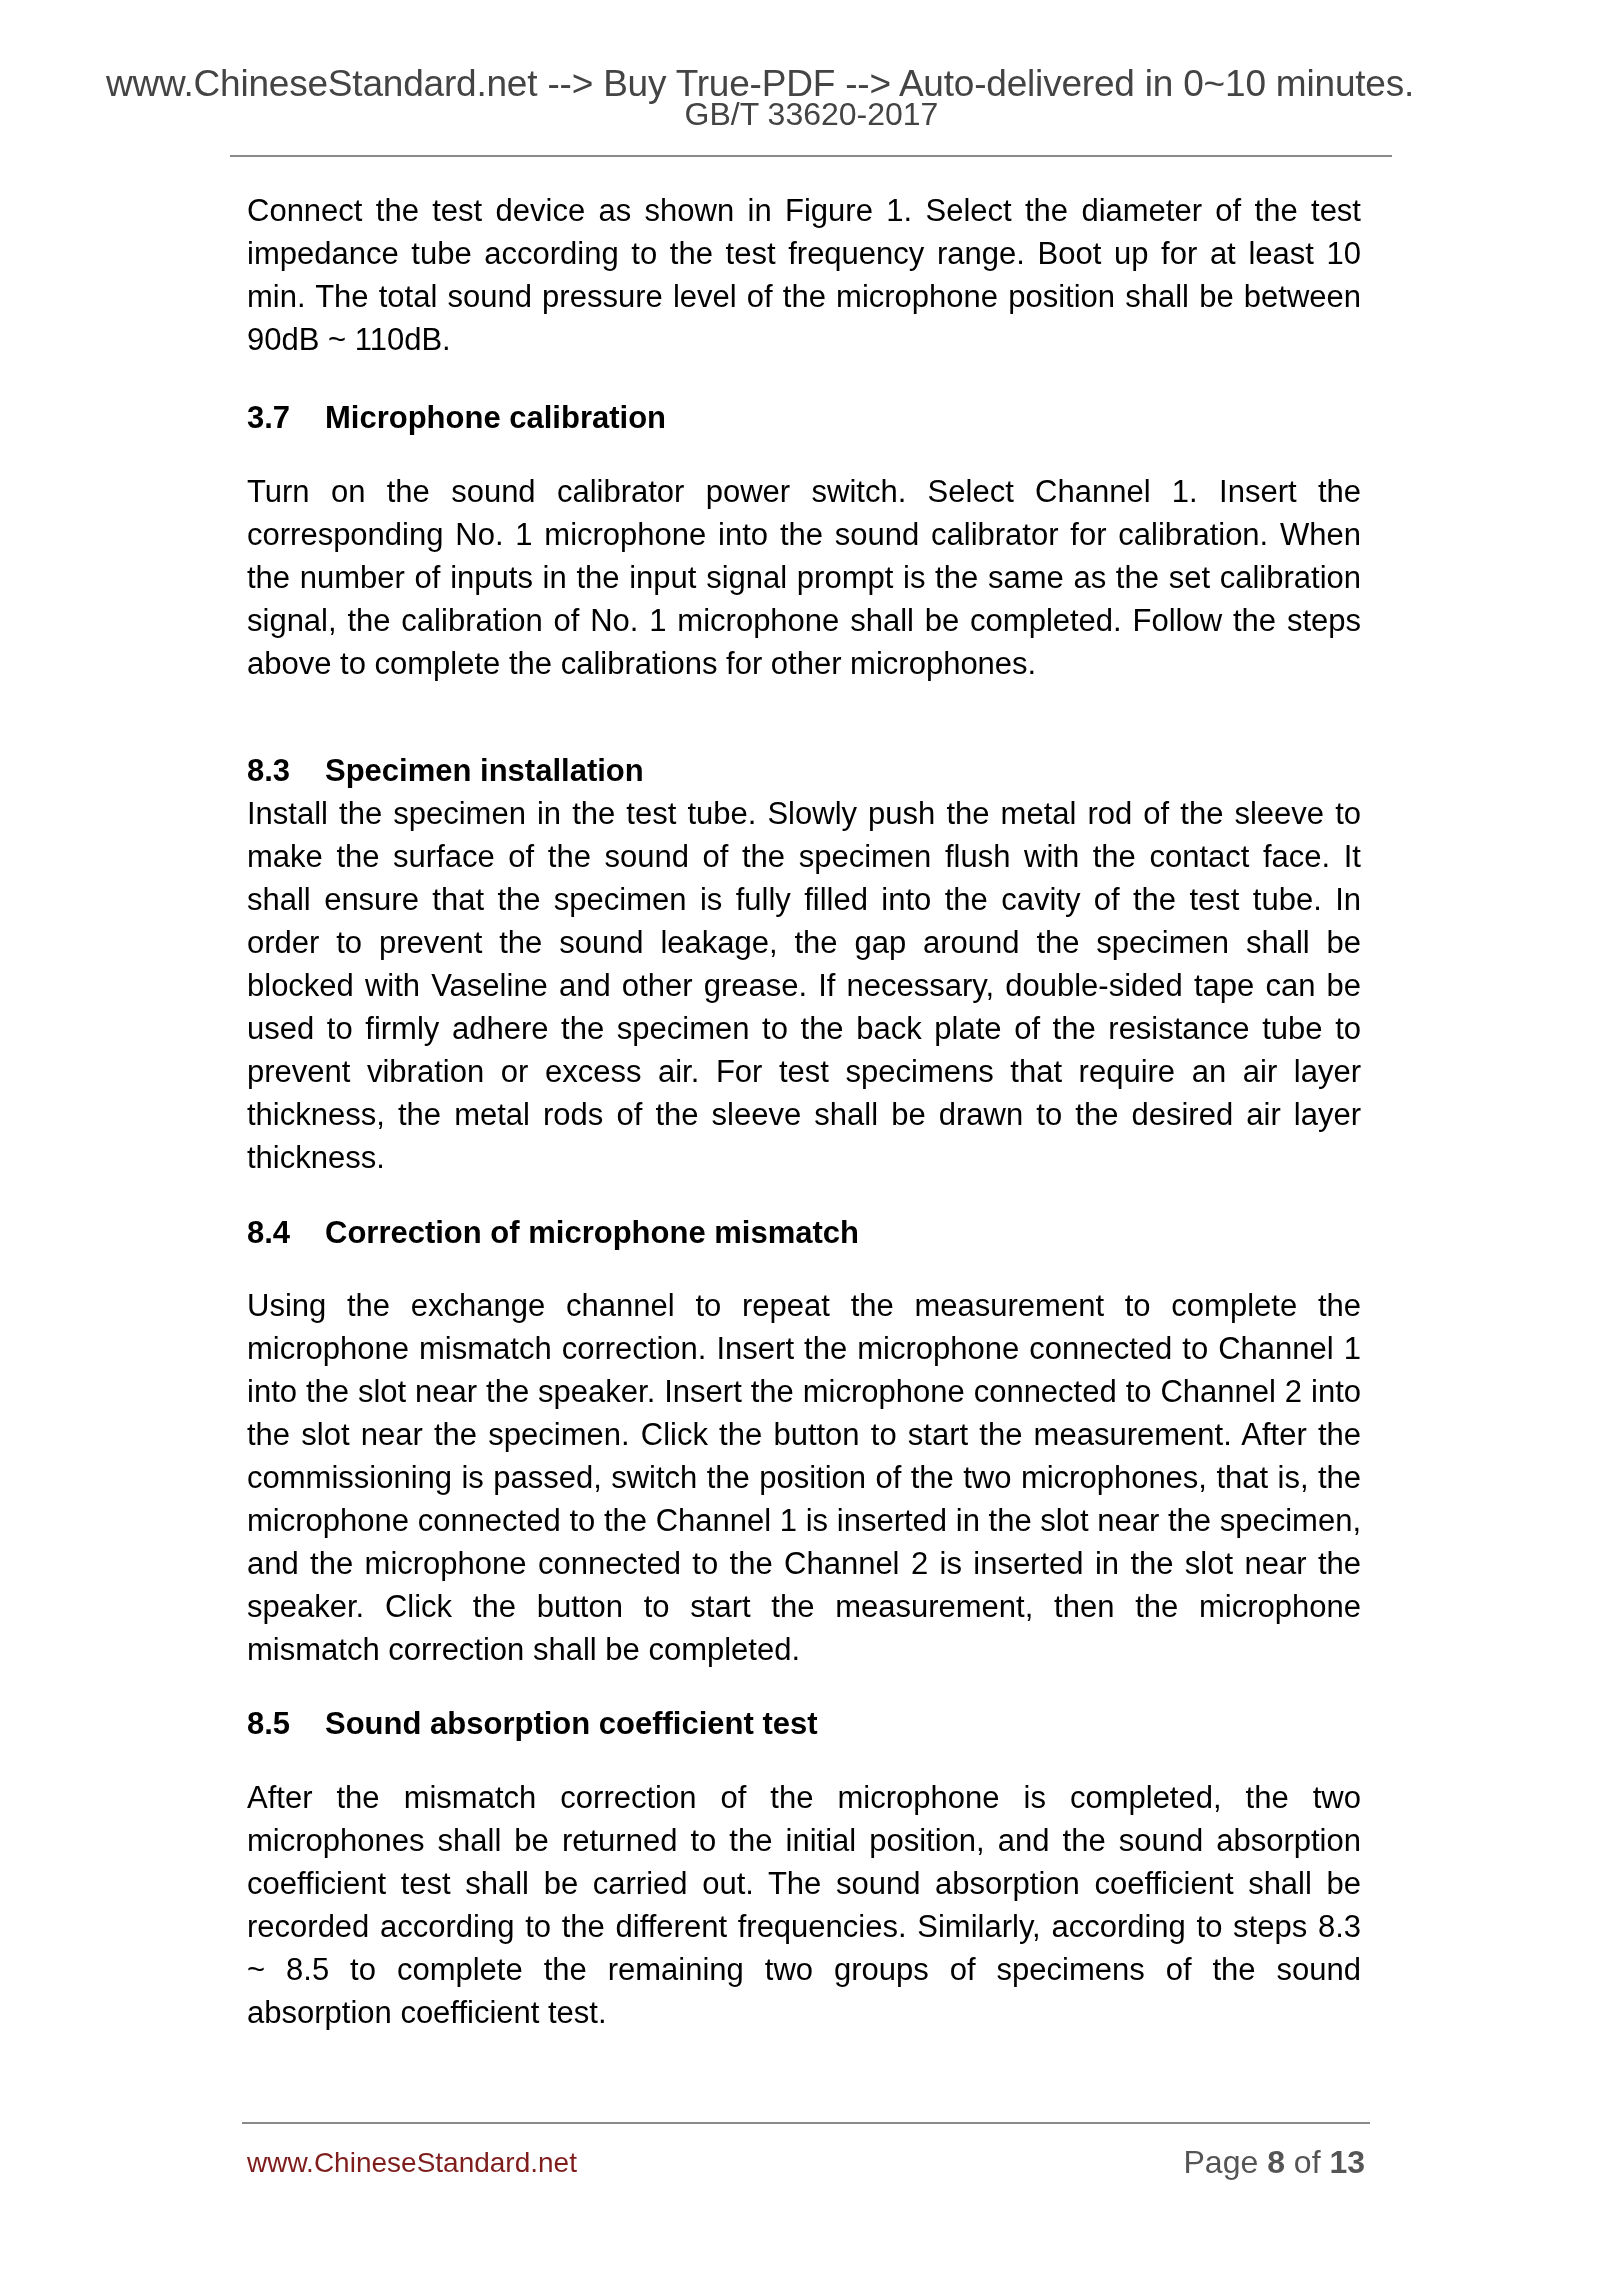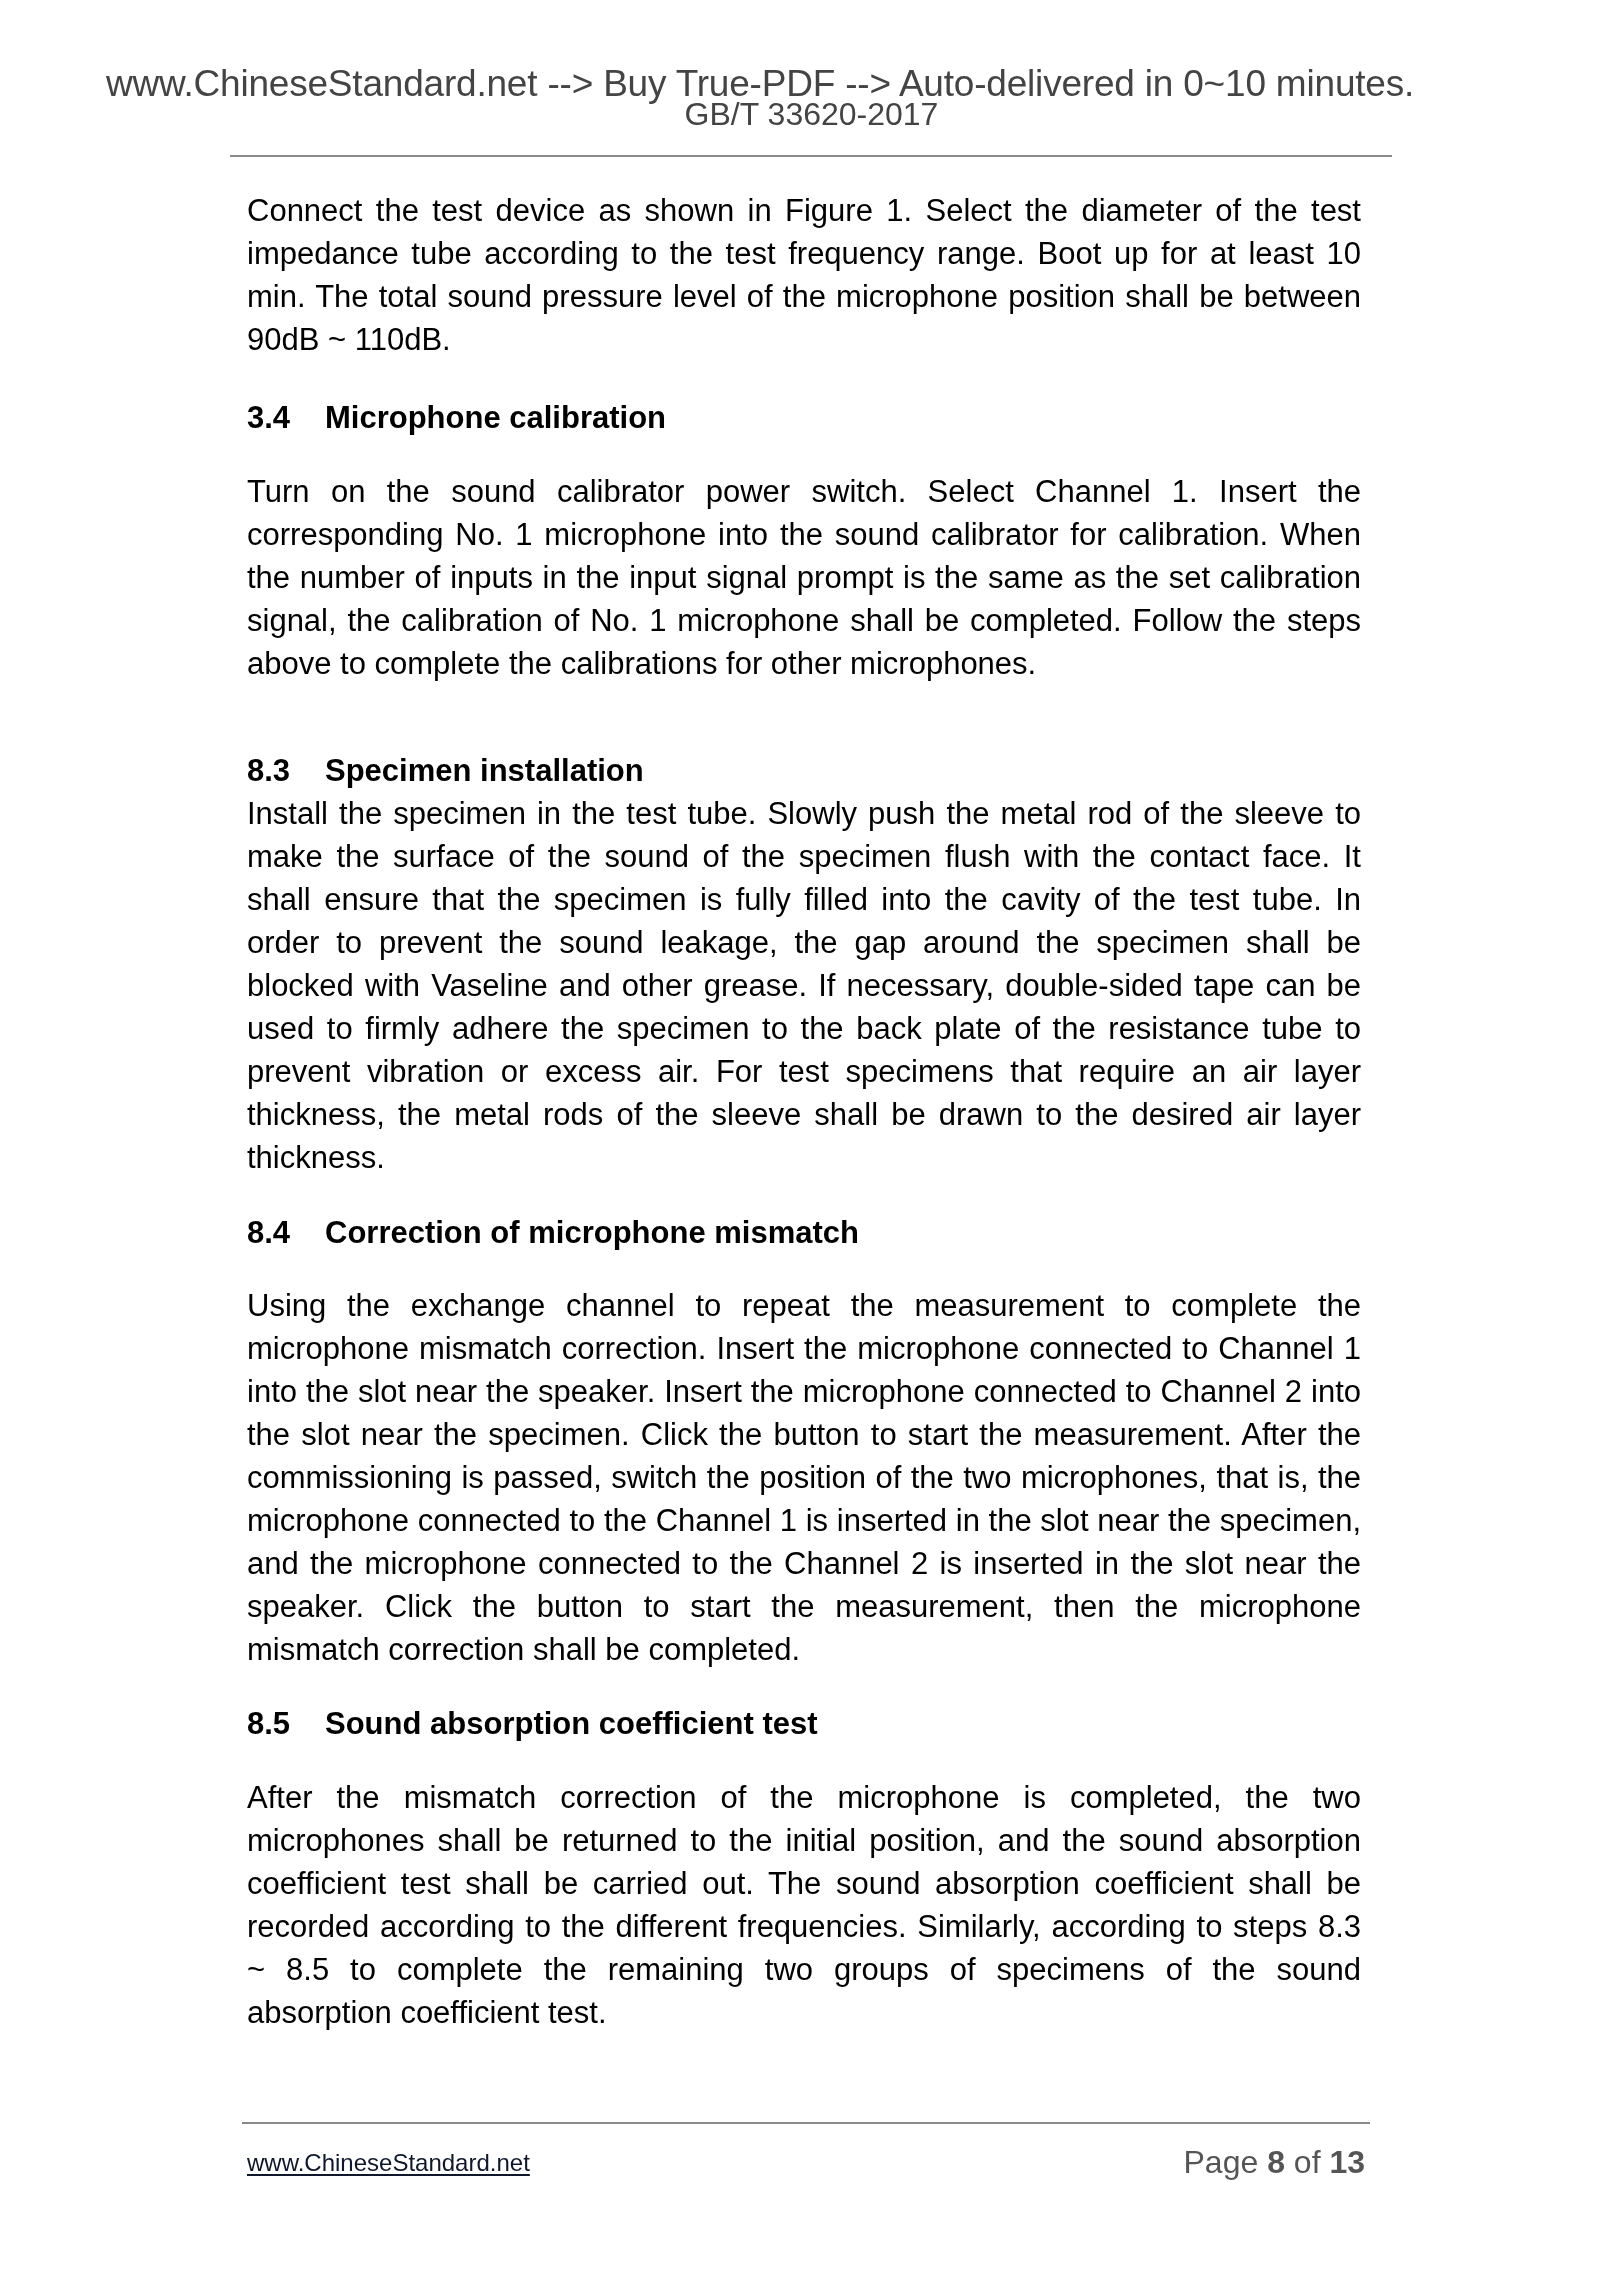--- a/index.html
+++ b/index.html
@@ -8,36 +8,36 @@
     .hdr1 { position: absolute; left: 0; width: 1520px; top: 64px; text-align: center;
             font-size: 37px; line-height: 40px; color: #444444; white-space: nowrap; letter-spacing: -0.2px; }
     .hdr2 { position: absolute; left: 0; width: 1623px; top: 99px; text-align: center;
             font-size: 32px; line-height: 30px; color: #444444; white-space: nowrap; }
     .rule-top { position: absolute; left: 230px; width: 1162px; top: 155px; height: 1.7px; background: #8a8a8a; }
     .blk { position: absolute; left: 247px; width: 1114px; font-size: 31px; line-height: 43px; }
     .para { text-align: justify; text-align-last: left; }
     .h2 { font-weight: bold; white-space: nowrap; }
     .h2 .num { display: inline-block; width: 78px; }
     .rule-bot { position: absolute; left: 242px; width: 1128px; top: 2122px; height: 1.7px; background: #8a8a8a; }
-    .foot-link { position: absolute; left: 247px; top: 2146px; font-size: 24px; line-height: 33px;
-                 color: #0f172a; text-decoration: underline; text-decoration-thickness: 1.7px; text-underline-offset: 3.3px; }
+    .foot-link { position: absolute; left: 247px; top: 2146px; font-size: 28px; line-height: 33px;
+                 color: #7f1d1d; text-decoration-thickness: 1.7px; text-underline-offset: 3.3px; }
     .foot-page { position: absolute; right: 258px; top: 2146px; font-size: 32px; line-height: 33px; color: #555555; white-space: nowrap; }
     .foot-page b { font-weight: bold; }
   </style>
 </head>
 <body>
 
 <div class="hdr1">www.ChineseStandard.net --&gt; Buy True-PDF --&gt; Auto-delivered in 0~10 minutes.</div>
 <div class="hdr2">GB/T 33620-2017</div>
 <div class="rule-top"></div>
 
 <div class="blk para" style="top:189px">Connect the test device as shown in Figure 1. Select the diameter of the test impedance tube according to the test frequency range. Boot up for at least 10 min. The total sound pressure level of the microphone position shall be between 90dB ~ 110dB.</div>
 
 <div class="blk h2" style="top:396px">
-  <span class="num">3.4</span><span>Microphone calibration</span>
+  <span class="num">3.7</span><span>Microphone calibration</span>
 </div>
 <div class="blk para" style="top:470px">Turn on the sound calibrator power switch. Select Channel 1. Insert the corresponding No. 1 microphone into the sound calibrator for calibration. When the number of inputs in the input signal prompt is the same as the set calibration signal, the calibration of No. 1 microphone shall be completed. Follow the steps above to complete the calibrations for other microphones.</div>
 
 <div class="blk h2" style="top:749px">
   <span class="num">8.3</span><span>Specimen installation</span>
 </div>
 <div class="blk para" style="top:792px">Install the specimen in the test tube. Slowly push the metal rod of the sleeve to make the surface of the sound of the specimen flush with the contact face. It shall ensure that the specimen is fully filled into the cavity of the test tube. In order to prevent the sound leakage, the gap around the specimen shall be blocked with Vaseline and other grease. If necessary, double-sided tape can be used to firmly adhere the specimen to the back plate of the resistance tube to prevent vibration or excess air. For test specimens that require an air layer thickness, the metal rods of the sleeve shall be drawn to the desired air layer thickness.</div>
 
 <div class="blk h2" style="top:1211px">
   <span class="num">8.4</span><span>Correction of microphone mismatch</span>

